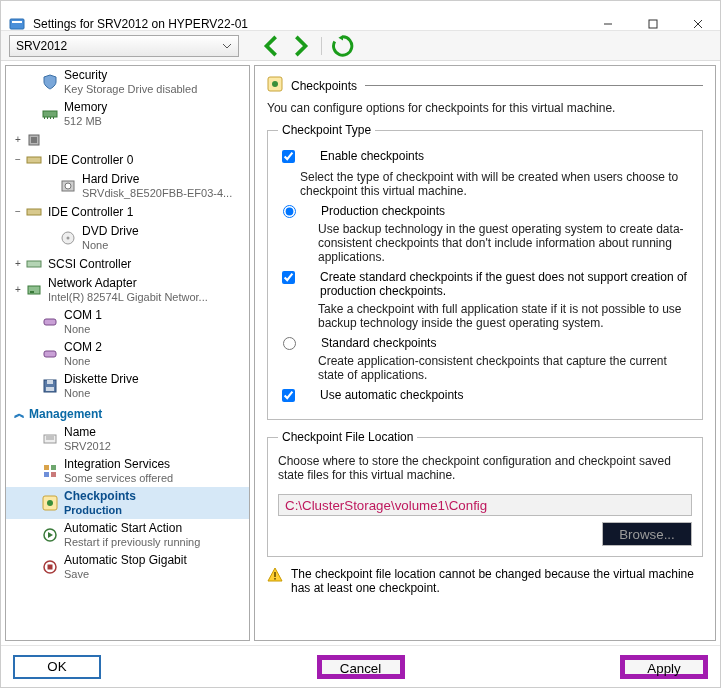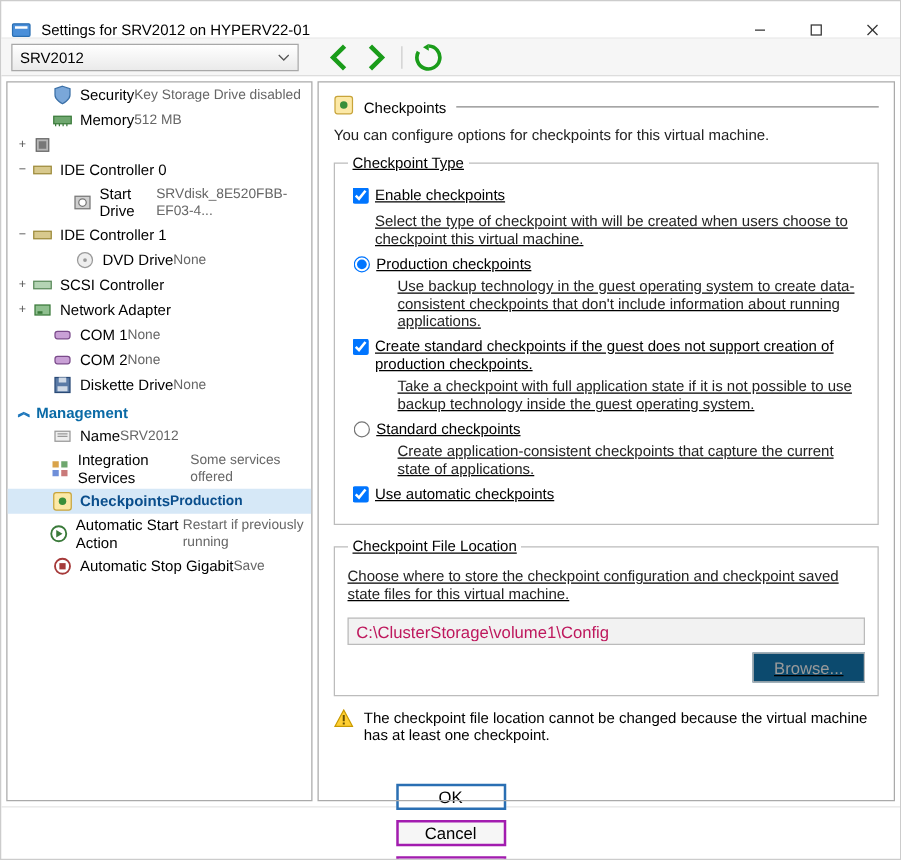--- a/index.html
+++ b/index.html
@@ -68,70 +68,68 @@
     border:1px solid #aaa;
     margin:4px 4px 4px 0;
     padding:10px 12px;
     overflow:auto;
     position:relative;
   }
 
   .nav-row { display:flex; align-items:center; padding:2px 4px 2px 6px; line-height:14px; }
   .nav-row .exp { width:12px; text-align:center; color:#555; font-size:10px; margin-right:2px;}
   .nav-row .ic { width:16px; height:16px; margin-right:6px; display:flex; align-items:center; justify-content:center;}
-  .nav-row .lbls { display:flex; flex-direction:row; }
+  .nav-row .lbls { display:flex; flex-direction:column; }
   .nav-row .sub { color:#666; font-size:11px; }
   .nav-row.indent1 { padding-left:22px; }
   .nav-row.indent2 { padding-left:40px; }
   .nav-section { color:#0a6aa6; font-weight:600; padding:4px 8px 2px 8px; display:flex; align-items:center; gap:6px;}
   .nav-section .chevs { color:#1a75bb; font-size:11px; letter-spacing:-2px;}
   .nav-row.selected { background:#d6e8f7; }
   .nav-row.selected .lbls span { color:#0a4e8c; font-weight:600; }
 
   
   .page-header { display:flex; align-items:center; gap:8px; margin-bottom:6px;}
   .page-header .rule { flex:1; height:1px; background:#888; }
   fieldset {
     border:1px solid #bcbcbc;
     margin:8px 0 10px 0;
     padding:8px 10px 10px 10px;
-    text-decoration:underline;
   }
   legend { padding:0 4px; font-size:12px; }
-  label.cb, label.rb { display:flex; align-items:flex-start; gap:2px; margin:4px 0;}
+  label.cb, label.rb { display:flex; align-items:flex-start; gap:22px; margin:4px 0;}
   label.cb input, label.rb input { margin-top:1px; }
   .desc { color:#222; margin:2px 0 6px 0; }
   .indent { margin-left:22px; }
   .indent2m { margin-left:40px; }
   .path-box {
     width:100%; height:22px; border:1px solid #bbb; background:#f2f2f2;
     color:#be185d; padding:2px 6px; margin-top:6px;
   }
   .browse-row { display:flex; justify-content:flex-end; margin-top:6px;}
   button.browse {
-    width:90px; height:24px; background:#0c4a6e; border:1px solid #bbb; color:#9a9a9a;margin-left:44px;
+    width:90px; height:24px; background:#0f172a; border:1px solid #bbb; color:#9a9a9a;margin-left:44px;
   }
   .warning { display:flex; gap:8px; align-items:flex-start; margin-top:8px;}
   .warning .wicon { width:16px; height:16px; flex-shrink:0;}
 
   
   .footer {
     height:42px;
     display:flex;
-    justify-content:center;
+    justify-content:space-between;
     align-items:center;
     gap:8px;
     padding:0 12px;
     border-top:1px solid #e5e5e5;
-    flex-direction:column;
   }
   .footer button {
     width:88px; height:24px;
     background:#f6f6f6;
-    border:2px solid #a21caf;
+    border:5px solid #a21caf;
   }
   .footer button.primary { border:2px solid #2a6fb3; background:#fff;}
 
   
   .nav::-webkit-scrollbar { width:16px; }
   .nav::-webkit-scrollbar-thumb { background:#c8c8c8; border:3px solid #f0f0f0;}
   .nav::-webkit-scrollbar-track { background:#f0f0f0; }
 
   
   .ic svg, .app-icon svg, .wicon svg { width:16px; height:16px; }
@@ -247,21 +245,21 @@
       </div>
       <div class="nav-row indent2">
         <span class="exp"></span>
         <span class="ic">
           <svg viewBox="0 0 16 16">
             <rect x="2" y="3" width="12" height="10" fill="#cfcfcf" stroke="#777"></rect>
             <circle cx="8" cy="8" r="3" fill="#fff" stroke="#777"></circle>
           </svg>
         </span>
         <span class="lbls">
-          <span>Start Drive</span>
+          <span>Hard Drive</span>
           <span class="sub">SRVdisk_8E520FBB-EF03-4...</span>
         </span>
       </div>
       <div class="nav-row indent0">
         <span class="exp">−</span>
         <span class="ic">
           <svg viewBox="0 0 16 16">
             <rect x="1" y="5" width="14" height="6" fill="#d8c98d" stroke="#9c8a3a"></rect>
           </svg>
         </span>
@@ -296,20 +294,21 @@
       <div class="nav-row indent0">
         <span class="exp">+</span>
         <span class="ic">
           <svg viewBox="0 0 16 16">
             <rect x="2" y="4" width="12" height="8" fill="#8fbf8f" stroke="#3a7a3a"></rect>
             <rect x="4" y="9" width="4" height="2" fill="#3a7a3a"></rect>
           </svg>
         </span>
         <span class="lbls">
           <span>Network Adapter</span>
+          <span class="sub">Intel(R) 82574L Gigabit Networ...</span>
         </span>
       </div>
       <div class="nav-row indent1">
         <span class="exp"></span>
         <span class="ic">
           <svg viewBox="0 0 16 16">
             <rect x="2" y="5" width="12" height="6" rx="2" fill="#c9a0d6" stroke="#7a4a8a"></rect>
           </svg>
         </span>
         <span class="lbls">

